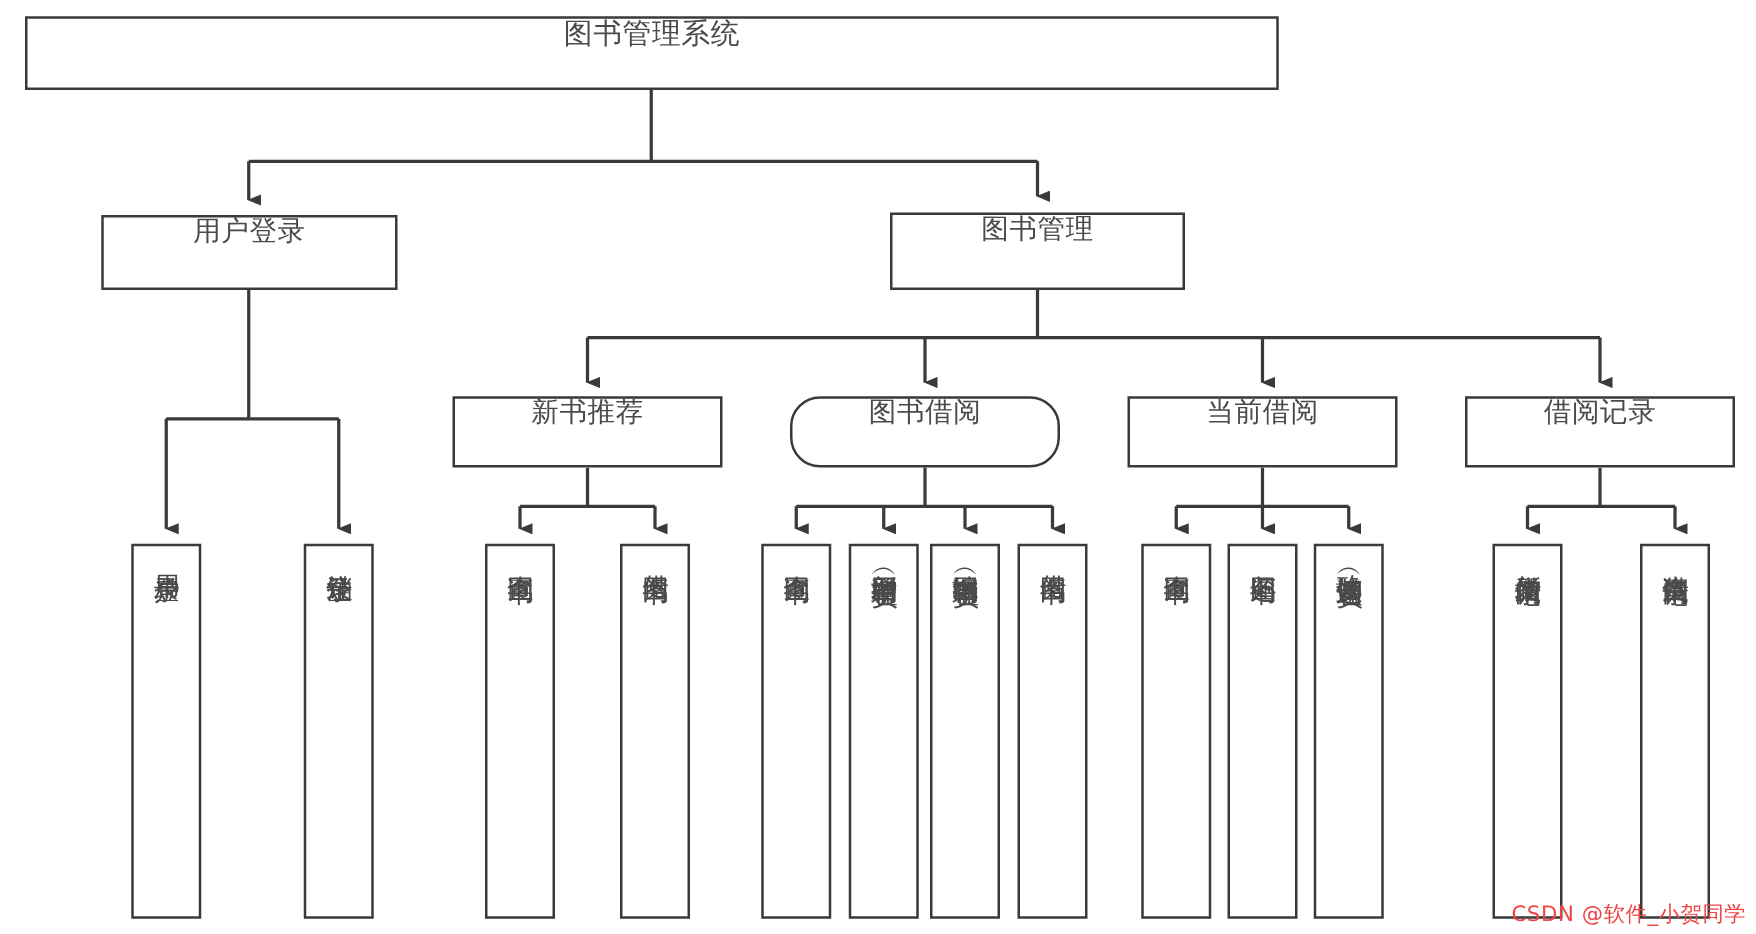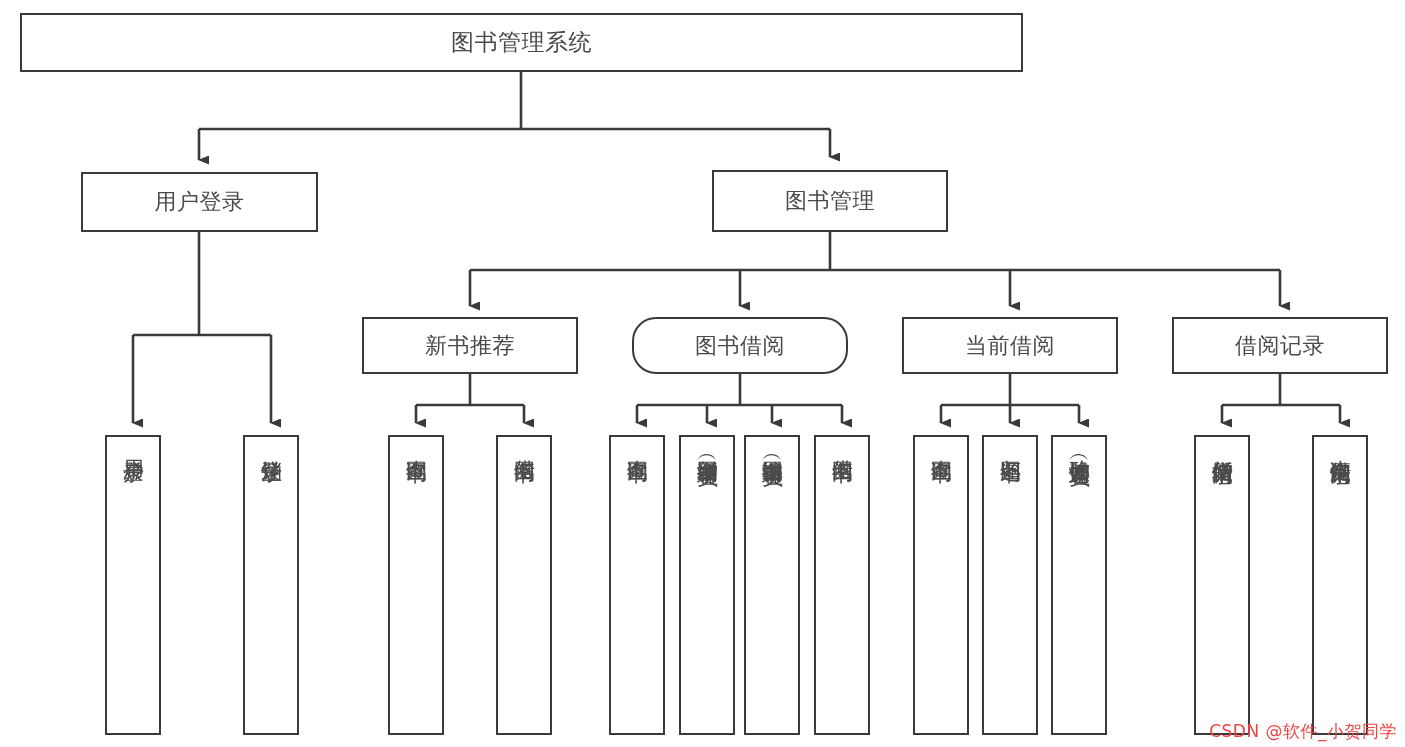--- a/index.html
+++ b/index.html
@@ -25,21 +25,20 @@
     width: 1405px;
     height: 747px;
     pointer-events: none;
   }
   .node {
     position: absolute;
     box-sizing: border-box;
     background: #ffffff;
     border: 2.5px solid #3a3a3a;
     display: flex;
-    align-items: center;
     justify-content: center;
     color: #4a4a4a;
     z-index: 2;
   }
   .node-label {
     color: #4a4a4a;
     line-height: 1.08;
     text-align: center;
     letter-spacing: 0.5px;
   }

